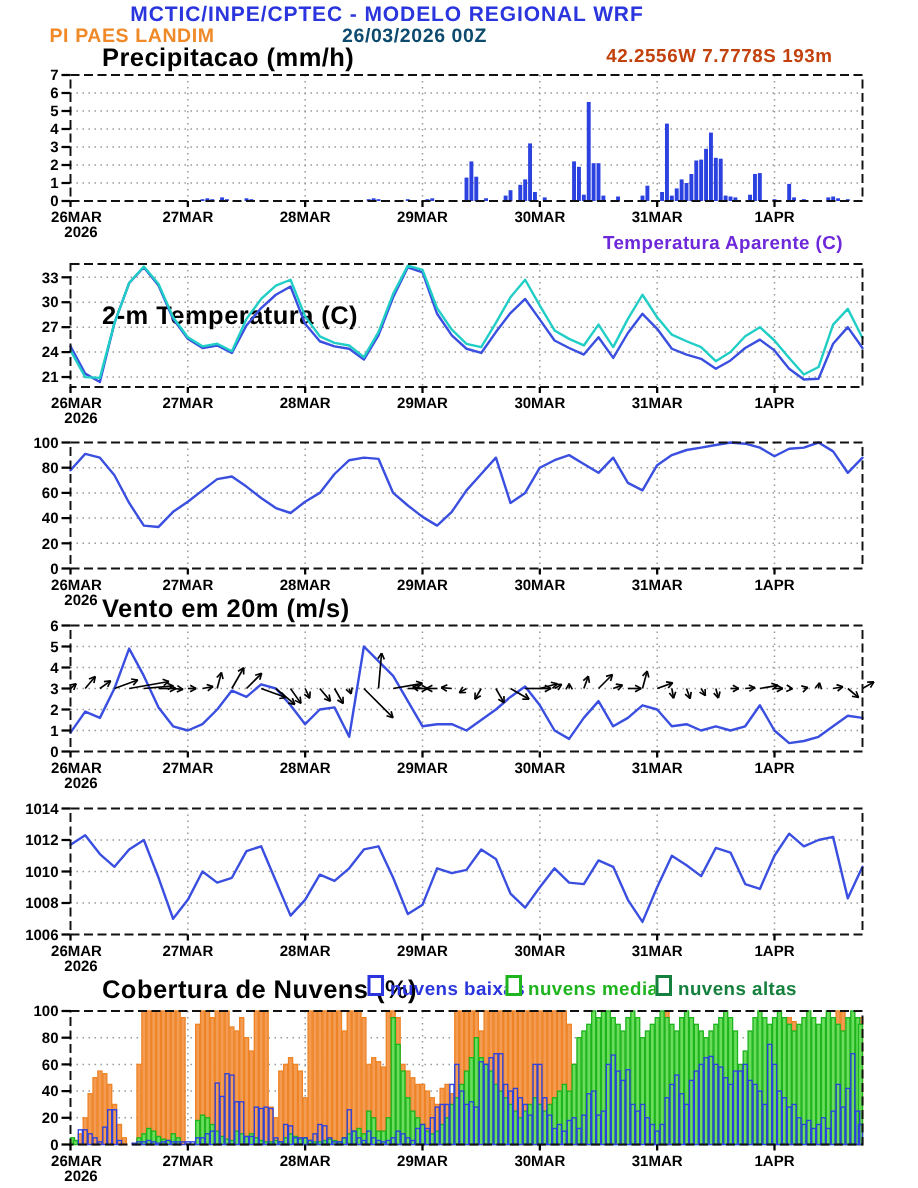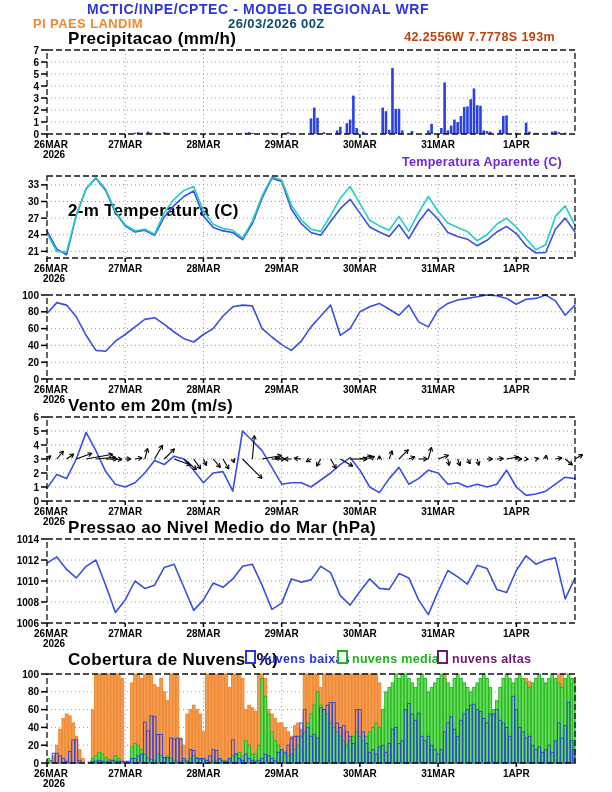--- a/index.html
+++ b/index.html
@@ -14,41 +14,40 @@
   .t-precip{top:29px;}
   .t-temp{top:155px;margin-top:46px;}
   .t-hum{top:274px;}
   .t-wind{top:396px;}
   .t-pres{top:518px;}
   .t-cloud{top:650px;}
   .rlabel{position:absolute;right:50px;top:155px;font-size:12.5px;font-weight:bold;color:#6d28d9;letter-spacing:0.3px;}
   .leg-item{position:absolute;top:650px;font-size:12.5px;font-weight:bold;letter-spacing:0.3px;white-space:nowrap;}
   .leg-low{left:245px;color:#2a35dd;}
   .leg-mid{left:337px;color:#1eb41e;}
-  .leg-high{left:437px;color:#701a75;}
+  .leg-high{left:437px;color:#15803d;}
   .leg-box{display:inline-block;width:7px;height:10px;border:2px solid currentColor;
            margin-right:4px;vertical-align:-1px;background:#fff;}
   svg.chart{position:absolute;top:0;left:0;}
   text.tick{font-family:"Liberation Sans", sans-serif;font-size:10px;font-weight:bold;fill:#000;}
   text.year{font-family:"Liberation Sans", sans-serif;font-size:10px;font-weight:bold;fill:#000;}
 </style>
 </head>
 <body>
 
 <div class="page">
   <div class="hdr1">MCTIC/INPE/CPTEC - MODELO REGIONAL WRF</div>
   <div class="hdr2-station">PI PAES LANDIM</div>
   <div class="hdr2-run">26/03/2026 00Z</div>
   <div class="coords">42.2556W 7.7778S 193m</div>
 
   <div class="ptitle t-precip">Precipitacao (mm/h)</div>
   <div class="ptitle t-temp">2-m Temperatura (C)</div>
   <div class="rlabel">Temperatura Aparente (C)</div>
   <div class="ptitle t-wind">Vento em 20m (m/s)</div>
-  <div class="ptitle t-pres">Pressao ao Nivel Medio do Mar (hPa)</div>
   <div class="ptitle t-cloud">Cobertura de Nuvens (%)</div>
 
   <div class="leg-item leg-low">
     <span class="leg-box"></span><span>nuvens baixas</span>
   </div>
   <div class="leg-item leg-mid">
     <span class="leg-box"></span><span>nuvens medias</span>
   </div>
   <div class="leg-item leg-high">
     <span class="leg-box"></span><span>nuvens altas</span>

